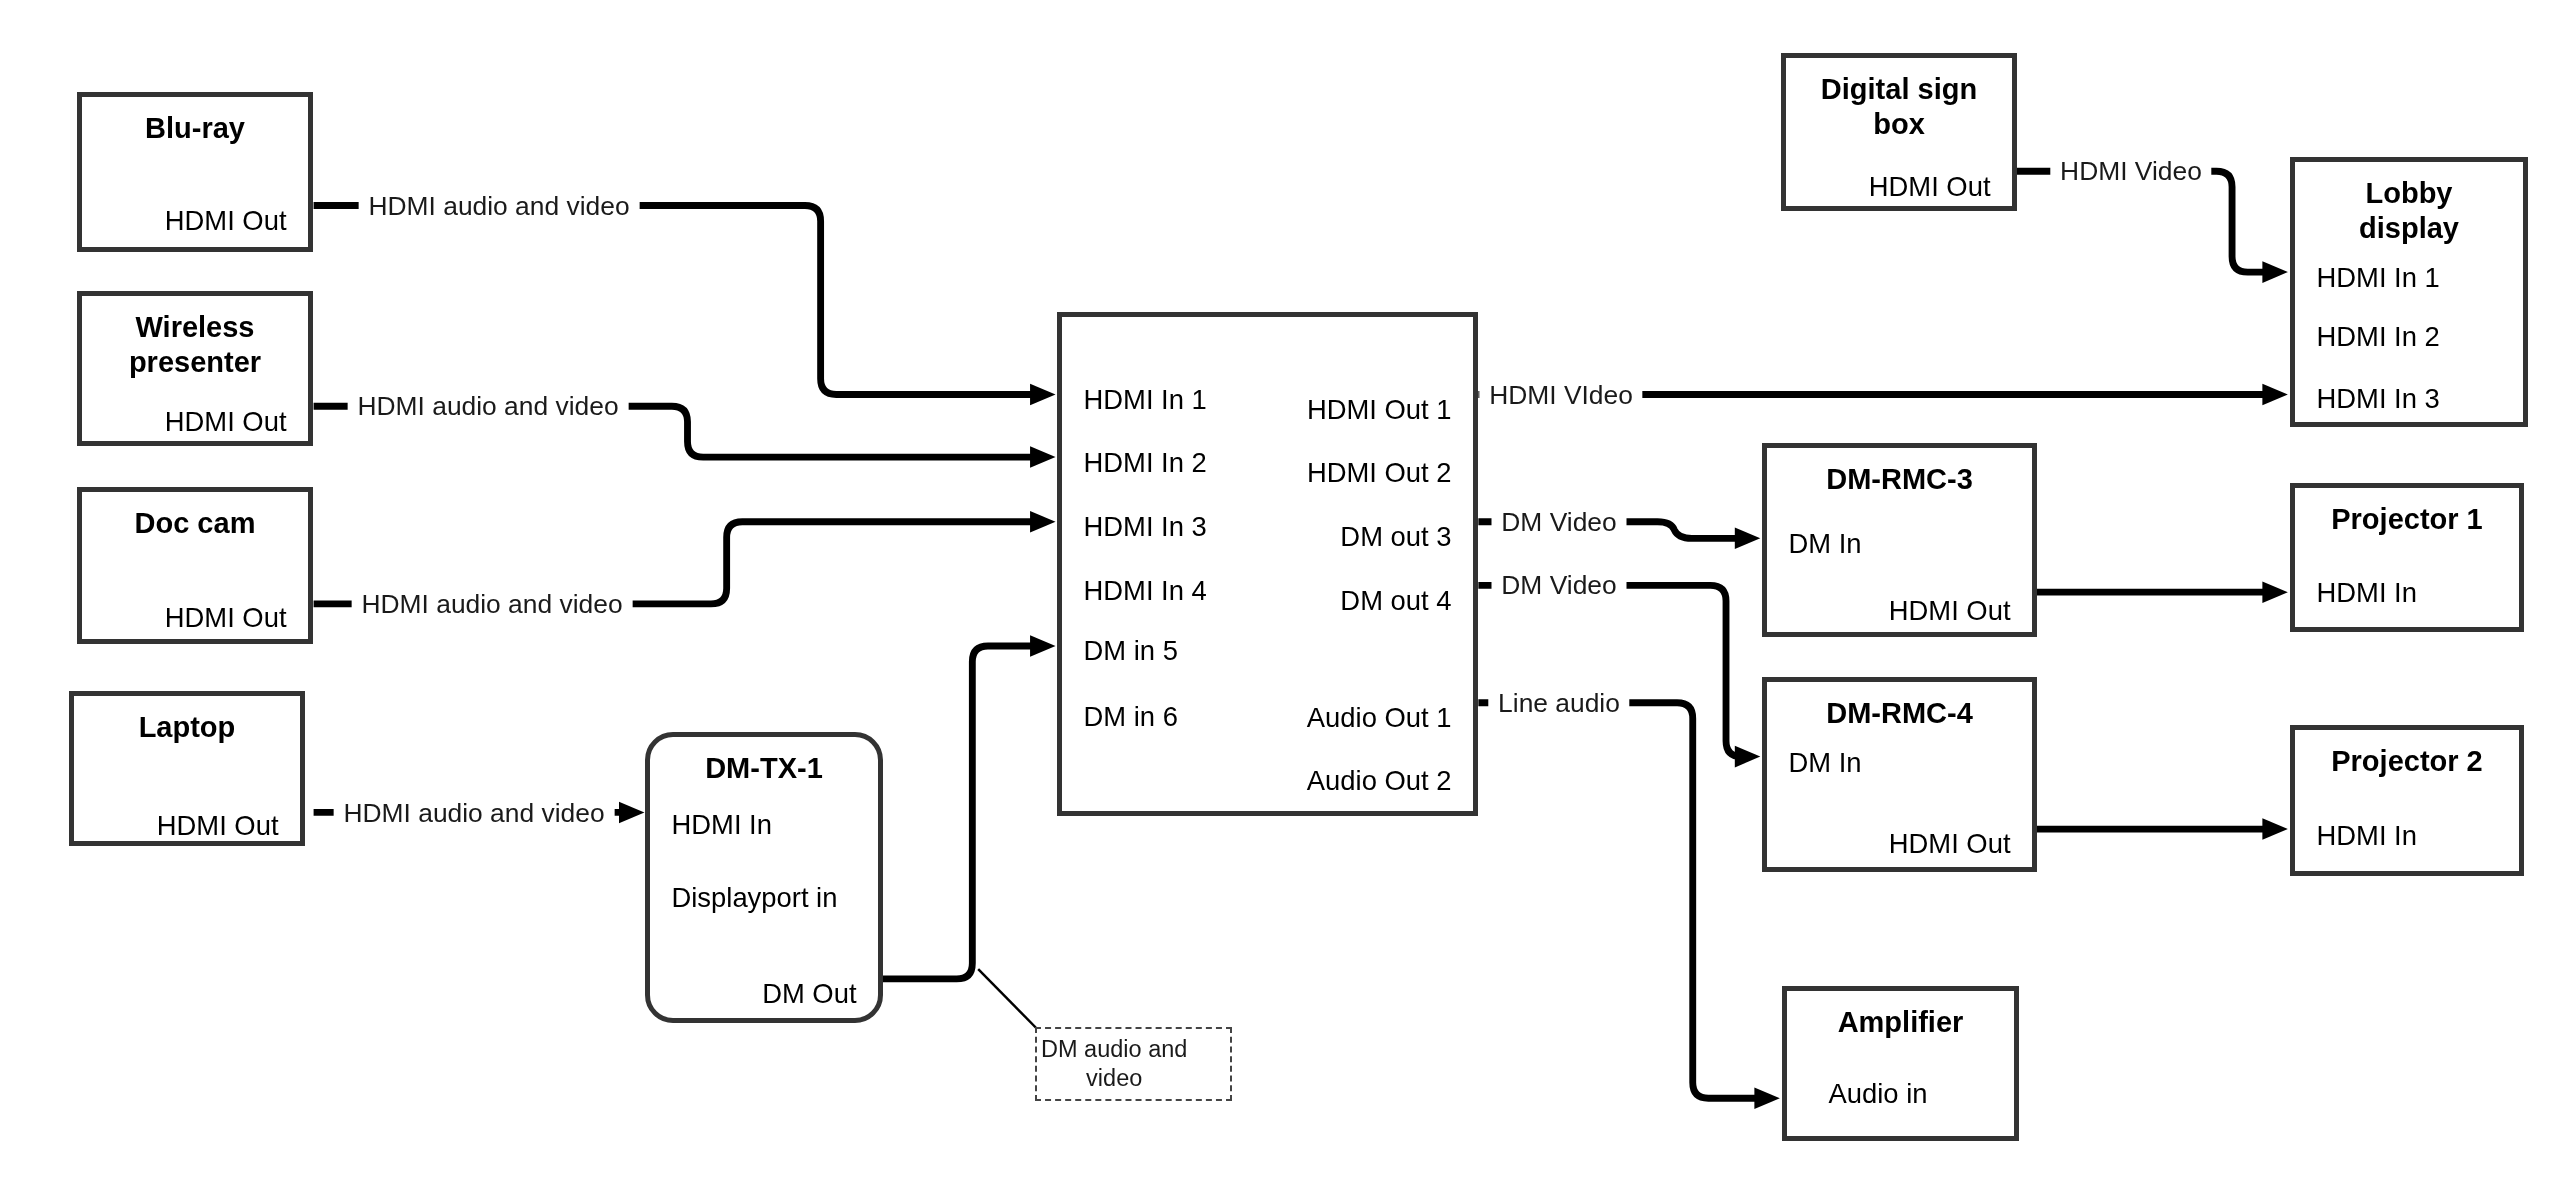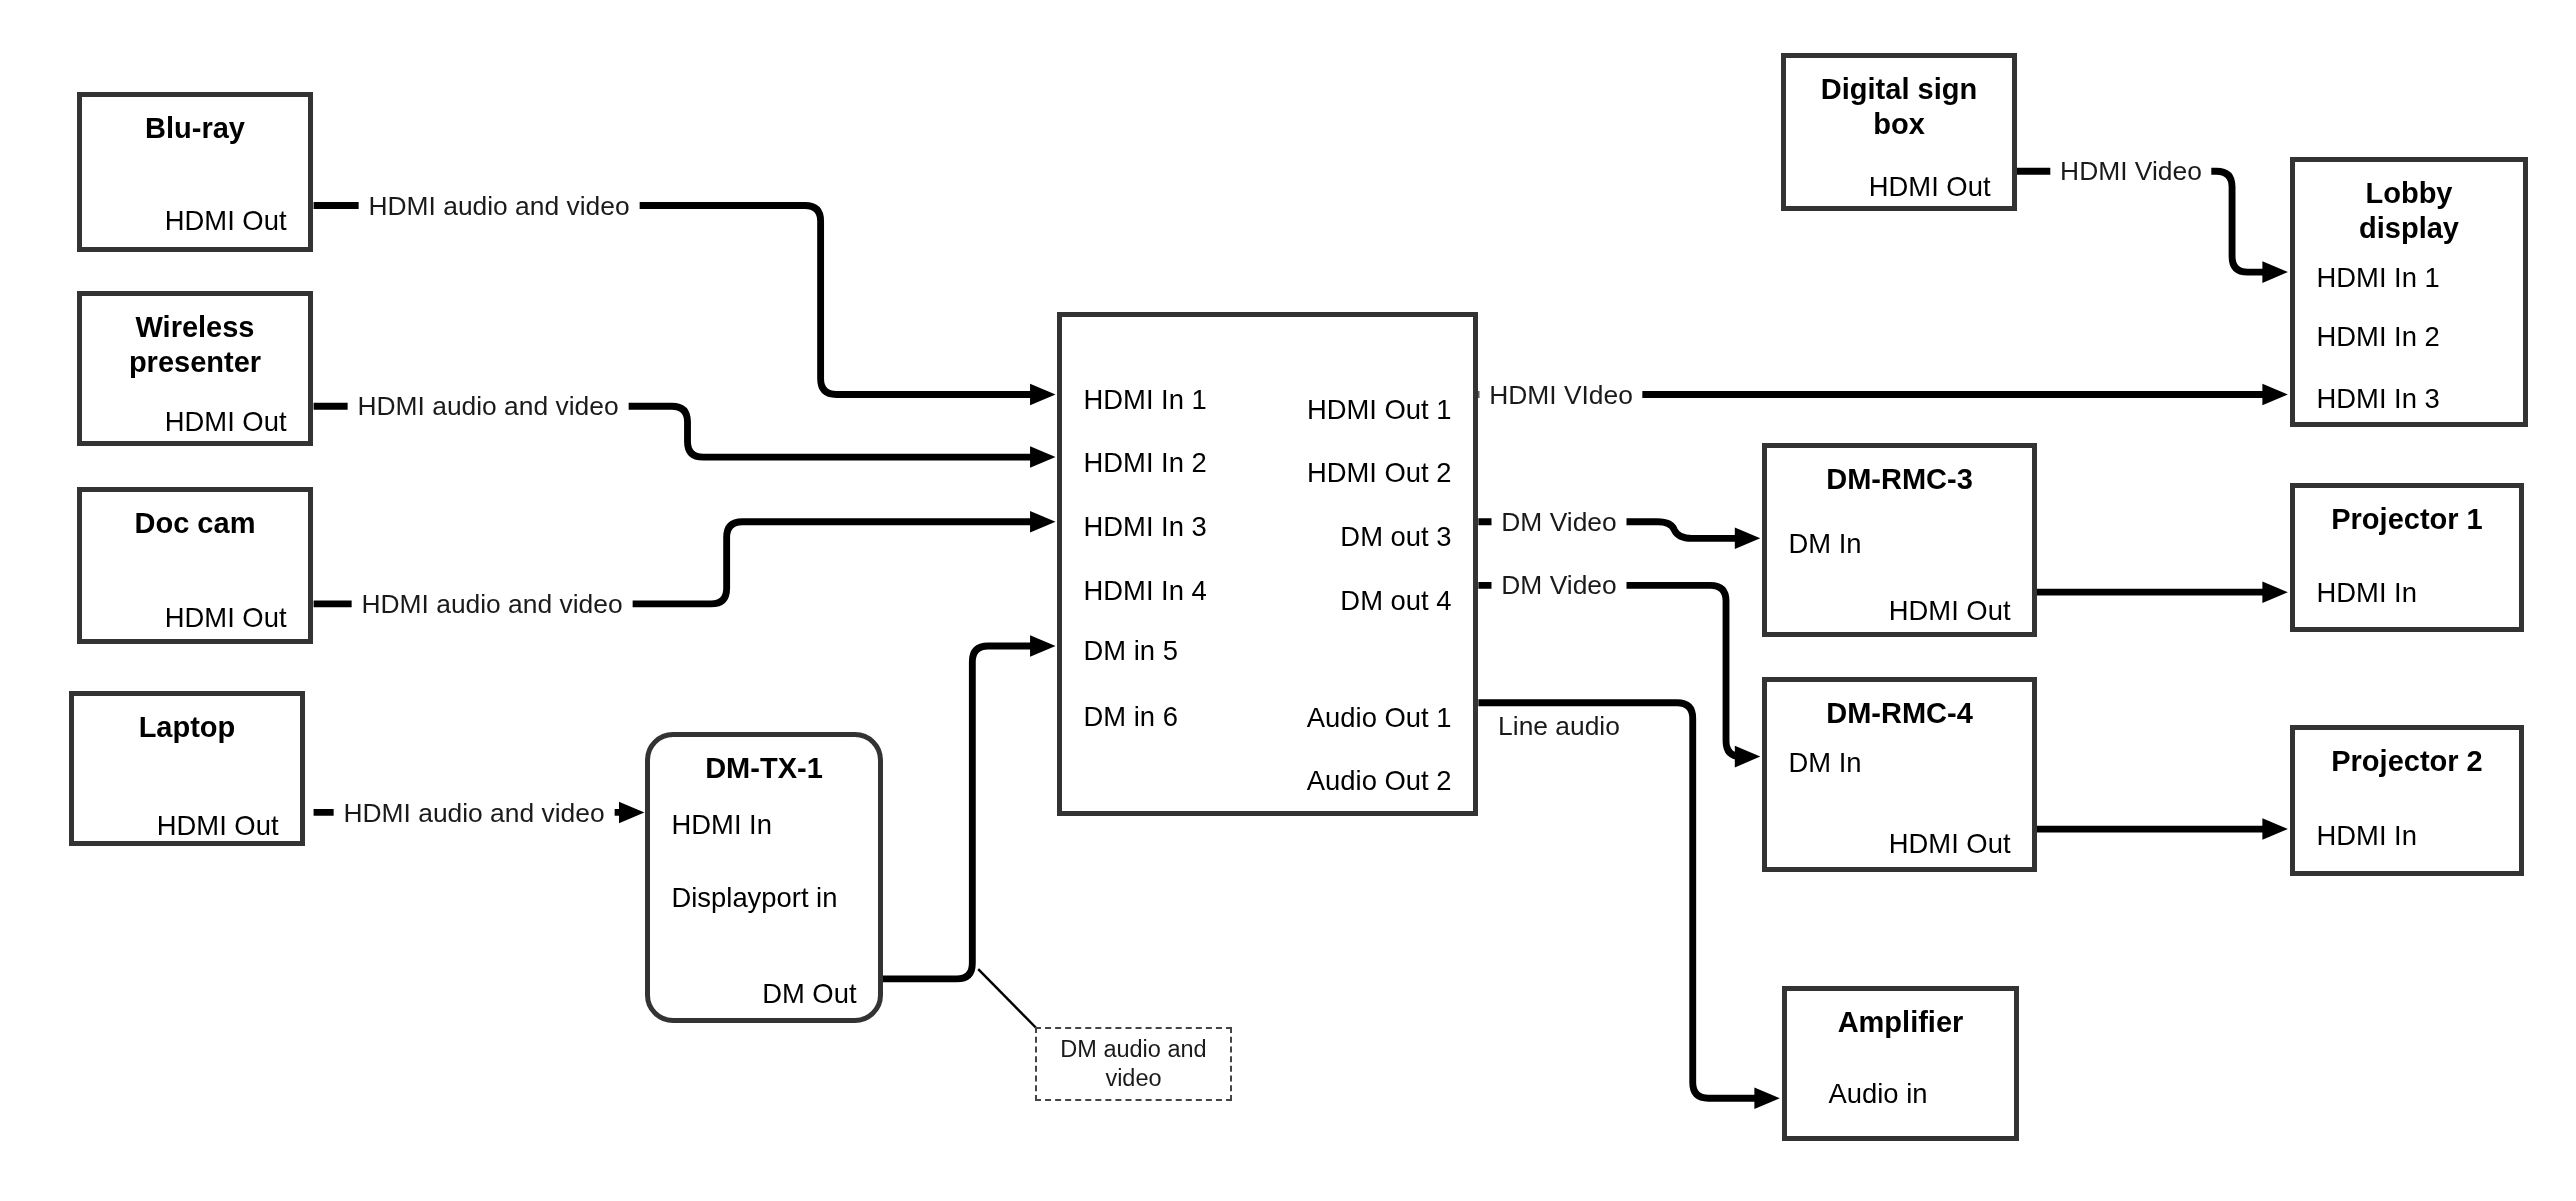--- a/index.html
+++ b/index.html
@@ -10,21 +10,21 @@
   .title{position:absolute;top:13.7px;left:6%;width:88%;text-align:center;
          font-weight:bold;font-size:29px;line-height:35px;color:#000;}
   .title.narrow{left:13.5%;width:73%;}
   .port{position:absolute;font-size:27.4px;line-height:33px;color:#000;white-space:nowrap;}
   .port.l{left:21.5px;}
   .port.r{right:21.5px;text-align:right;margin-top:10px;}
   .edge-label{position:absolute;transform:translate(-50%,-50%);background:#ffffff;
               padding:0 9.8px;font-size:26.4px;color:#1a1a1a;white-space:nowrap;}
   .callout{position:absolute;border:2px dashed #444444;background:#ffffff;
            text-align:center;font-size:23.5px;line-height:29px;color:#1a1a1a;
-           display:flex;align-items:center;justify-content:center;box-sizing:border-box;}
+           display:flex;align-items:center;justify-content:flex-start;box-sizing:border-box;}
   .callout span{width:80%;}
 </style>
 </head>
 <body>
 
 <div class="canvas">
 
   <svg class="wires" viewBox="0 0 2631 1227" fill="none" stroke="#000000" stroke-width="7">
 
     <path d="M320,210 H822 Q838,210 838,226 V387 Q838,403 854,403 H1056"></path>
@@ -151,20 +151,20 @@
   </div>
 
   <span class="edge-label" style="left:499px;top:206px;">HDMI audio and video</span>
   <span class="edge-label" style="left:488px;top:406px;">HDMI audio and video</span>
   <span class="edge-label" style="left:492px;top:604px;">HDMI audio and video</span>
   <span class="edge-label" style="left:474px;top:813px;">HDMI audio and video</span>
   <span class="edge-label" style="left:1561px;top:395px;">HDMI VIdeo</span>
   <span class="edge-label" style="left:2131px;top:171px;">HDMI Video</span>
   <span class="edge-label" style="left:1559px;top:522px;">DM Video</span>
   <span class="edge-label" style="left:1559px;top:585px;">DM Video</span>
-  <span class="edge-label" style="left:1559px;top:703px;margin-top:23px;">Line audio</span>
+  <span class="edge-label" style="left:1559px;top:703px;">Line audio</span>
 
   <div class="callout" style="left:1035px;top:1027px;width:197px;height:74px;">
     <span>DM audio and video</span>
   </div>
 
 </div>
 
 
 </body></html>

